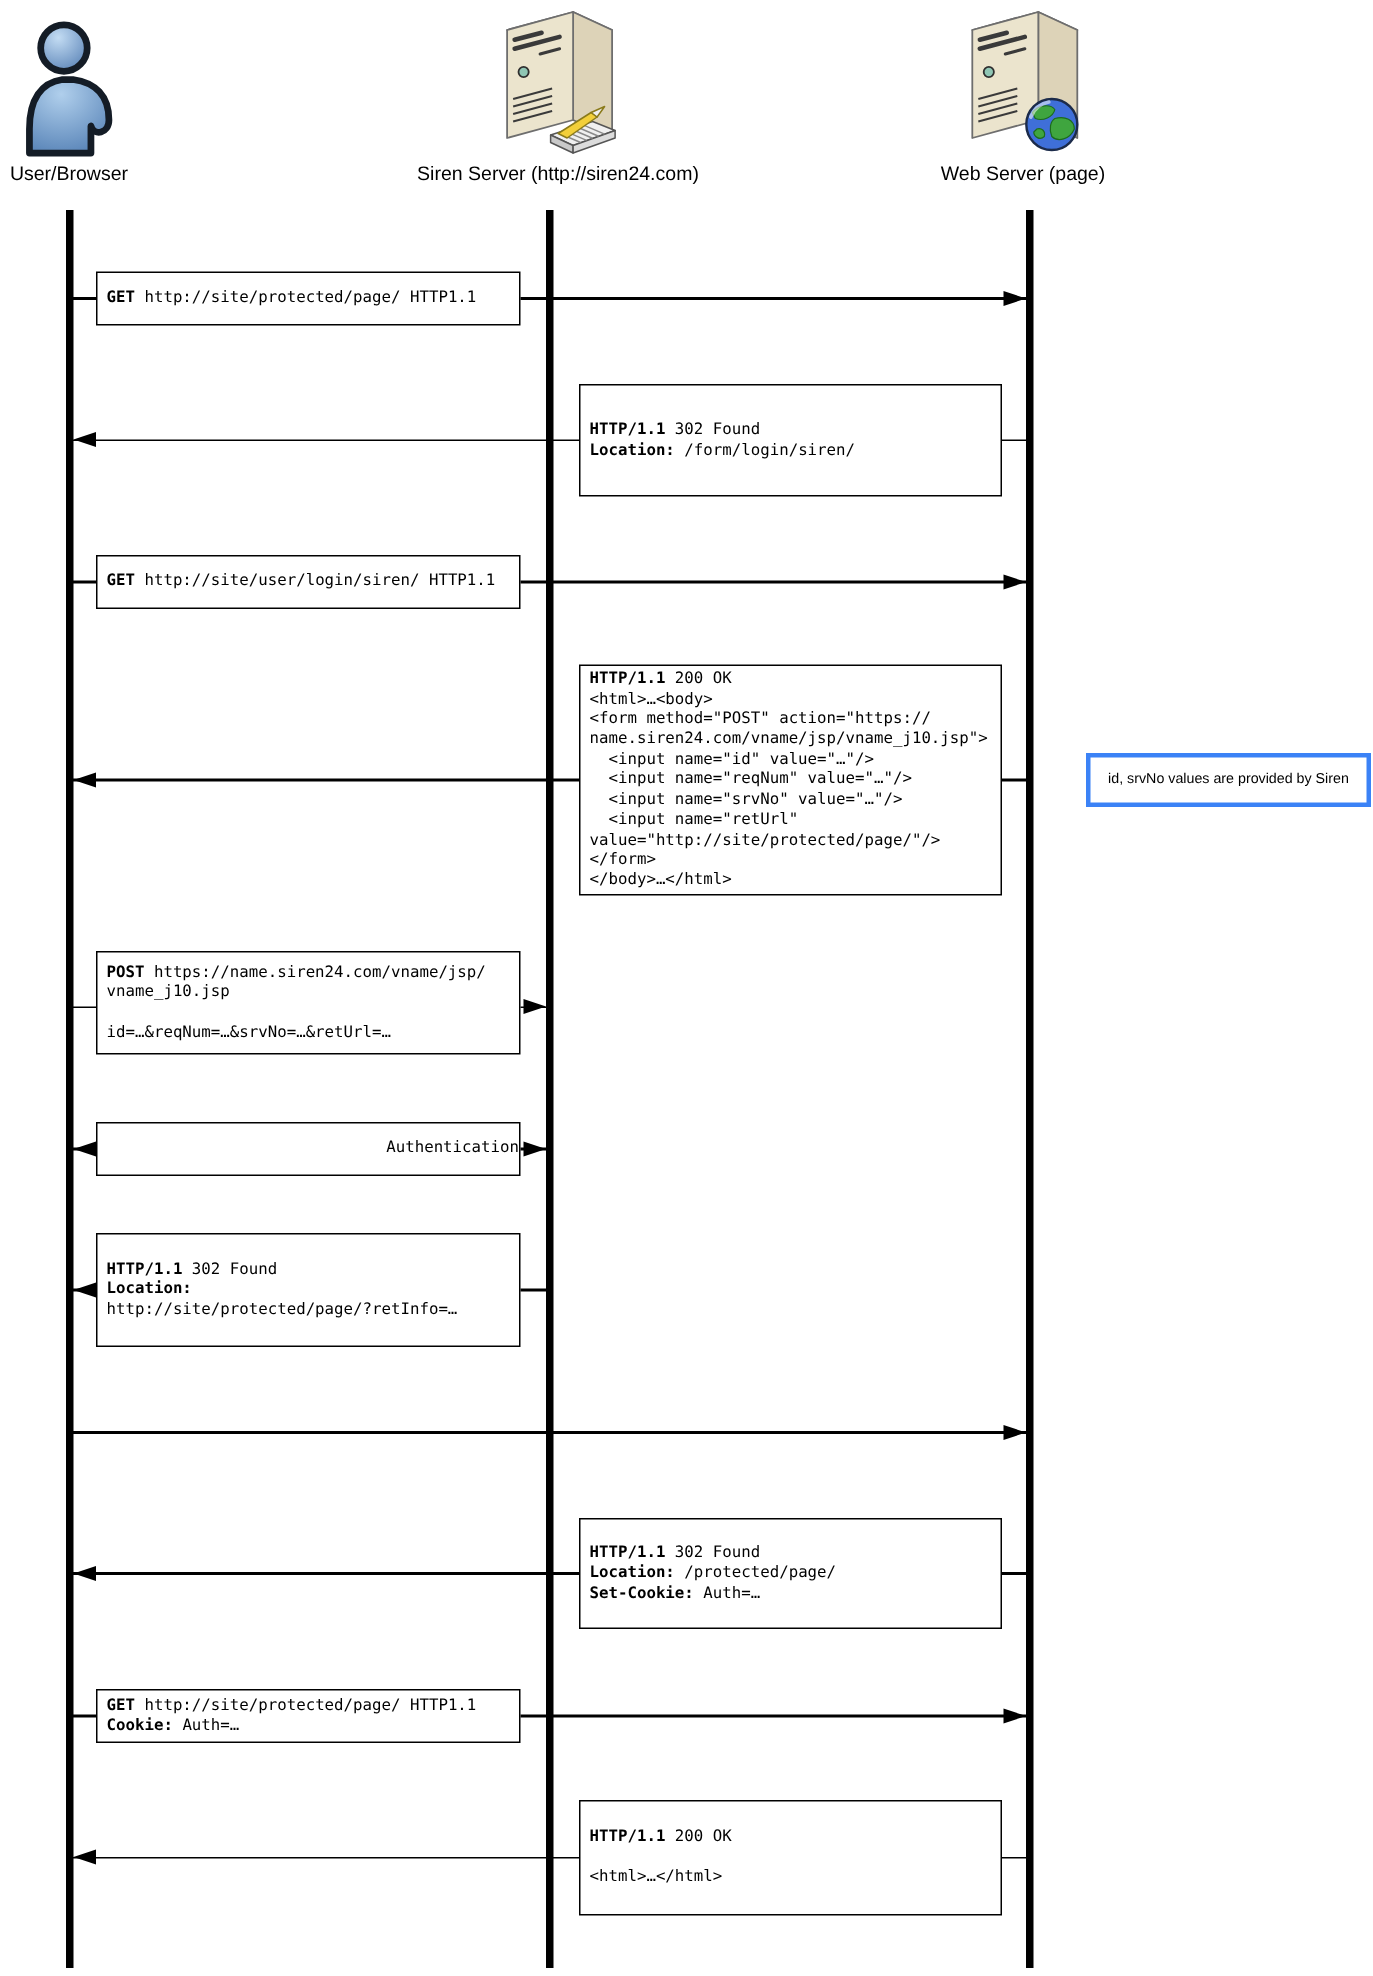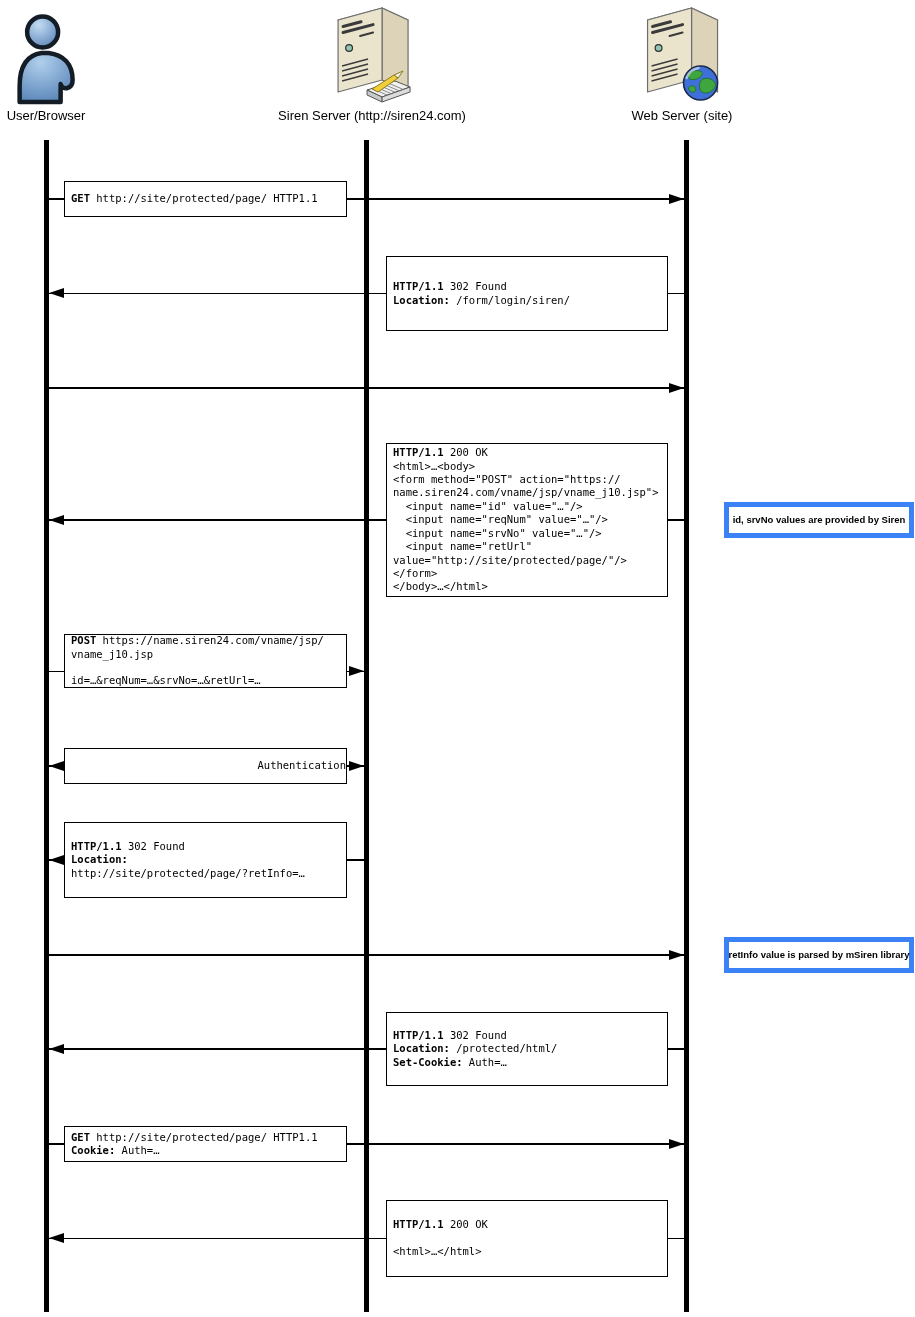--- a/index.html
+++ b/index.html
@@ -22,23 +22,23 @@
   .head-left  { border-right:15px solid #000; }
 
   .msg-box { position:absolute; background:#fff; border:1.3px solid #000; z-index:2;
     display:flex; flex-direction:column; justify-content:center;
     font-family:"DejaVu Sans Mono", monospace; font-size:10.5px; line-height:13.4px;
     padding-left:6px; }
   .msg-box.center { padding-left:0; text-align:center;align-items:flex-end; }
   .msg-ln { white-space:pre; }
   .b { font-weight:bold; }
 
-  .note-box { position:absolute; background:#fff; border:5px solid #3b82f6; z-index:2;
+  .note-box { position:absolute; background:#fff; border:3px solid #3b82f6; z-index:2;
     display:flex; align-items:center; justify-content:center;
-    font-size:9.5px; line-height:12px; white-space:nowrap;font-weight:bold; }
+    font-size:9.5px; line-height:12px; white-space:nowrap; }
 </style>
 </head>
 <body>
 
 <div class="stage" id="stage">
     <div class="actor" style="left: 46px;">
       <div class="actor-icon">
         <svg width="62" height="94" viewBox="0 0 62 94">
   <defs>
     <radialGradient id="pgHead" cx="38%" cy="28%" r="85%">
@@ -120,54 +120,57 @@
   </g>
   <g>
     <circle cx="59" cy="85" r="17" fill="#3f6fd8" stroke="#1c2b4a" stroke-width="1.6"></circle>
     <path d="M46,77 C50,72 58,71 61,75 C60,80 53,83 48,81 Z" fill="#3fa53f" stroke="#1c6b1c" stroke-width="0.8"></path>
     <path d="M61,81 C68,79 74,82 74,88 C71,95 63,97 59,93 C57,88 58,83 61,81 Z" fill="#3fa53f" stroke="#1c6b1c" stroke-width="0.8"></path>
     <path d="M49,88 C52,87 55,89 54,93 C51,96 47,93 47,90 Z" fill="#3fa53f" stroke="#1c6b1c" stroke-width="0.8"></path>
     <path d="M45,80 a16,16 0 0 1 12,-10" fill="none" stroke="rgba(255,255,255,0.55)" stroke-width="2.5" stroke-linecap="round"></path>
   </g>
 </svg>
       </div>
-      <div class="actor-label">Web Server (site)</div>
+      <div class="actor-label">Web Server (page)</div>
     </div>
     <div class="lifeline" style="left: 683.5px; top: 140px; height: 1172px;"></div>
     <div class="msg-line" style="left: 46px; width: 640px; top: 198.3px;"></div>
     <div class="head-right" style="top: 193.5px; left: 668.5px;"></div>
     <div class="msg-box" style="left: 64px; top: 181px; width: 283px; height: 36px;">
       <div class="msg-ln"><span class="b">GET </span><span>http://site/protected/page/ HTTP1.1</span></div>
     </div>
     <div class="msg-line" style="left: 46px; width: 640px; top: 292.8px;"></div>
     <div class="head-left" style="top: 288px; left: 48.5px;"></div>
     <div class="msg-box" style="left: 386px; top: 256px; width: 282px; height: 75px;">
       <div class="msg-ln"><span class="b">HTTP/1.1</span><span> 302 Found</span></div>
       <div class="msg-ln"><span class="b">Location:</span><span> /form/login/siren/</span></div>
     </div>
     <div class="msg-line" style="left: 46px; width: 640px; top: 387.3px;"></div>
     <div class="head-right" style="top: 382.5px; left: 668.5px;"></div>
+    <div class="msg-box" style="left: 64px; top: 370px; width: 283px; height: 36px;">
+      <div class="msg-ln"><span class="b">GET </span><span>http://site/user/login/siren/ HTTP1.1</span></div>
+    </div>
     <div class="msg-line" style="left: 46px; width: 640px; top: 519.3px;"></div>
     <div class="head-left" style="top: 514.5px; left: 48.5px;"></div>
     <div class="msg-box" style="left: 386px; top: 443px; width: 282px; height: 154px;">
       <div class="msg-ln"><span class="b">HTTP/1.1</span><span> 200 OK</span></div>
       <div class="msg-ln"><span>&lt;html&gt;…&lt;body&gt;</span></div>
       <div class="msg-ln"><span>&lt;form method="POST" action="https://</span></div>
       <div class="msg-ln"><span>name.siren24.com/vname/jsp/vname_j10.jsp"&gt;</span></div>
       <div class="msg-ln"><span>  &lt;input name="id" value="…"/&gt;</span></div>
       <div class="msg-ln"><span>  &lt;input name="reqNum" value="…"/&gt;</span></div>
       <div class="msg-ln"><span>  &lt;input name="srvNo" value="…"/&gt;</span></div>
       <div class="msg-ln"><span>  &lt;input name="retUrl"</span></div>
       <div class="msg-ln"><span>value="http://site/protected/page/"/&gt;</span></div>
       <div class="msg-ln"><span>&lt;/form&gt;</span></div>
       <div class="msg-ln"><span>&lt;/body&gt;…&lt;/html&gt;</span></div>
     </div>
     <div class="msg-line" style="left: 46px; width: 320px; top: 670.8px;"></div>
     <div class="head-right" style="top: 666px; left: 348.5px;"></div>
-    <div class="msg-box" style="left: 64px; top: 634px; width: 283px; height: 54px;">
+    <div class="msg-box" style="left: 64px; top: 634px; width: 283px; height: 69px;">
       <div class="msg-ln"><span class="b">POST </span><span>https://name.siren24.com/vname/jsp/</span></div>
       <div class="msg-ln"><span>vname_j10.jsp</span></div>
       <div class="msg-ln">&nbsp;</div>
       <div class="msg-ln"><span>id=…&amp;reqNum=…&amp;srvNo=…&amp;retUrl=…</span></div>
     </div>
     <div class="msg-line" style="left: 46px; width: 320px; top: 765.3px;"></div>
     <div class="head-left" style="top: 760.5px; left: 48.5px;"></div>
     <div class="head-right" style="top: 760.5px; left: 348.5px;"></div>
     <div class="msg-box center" style="left: 64px; top: 748px; width: 283px; height: 36px;">
       <div class="msg-ln"><span>Authentication</span></div>
@@ -178,31 +181,30 @@
       <div class="msg-ln"><span class="b">HTTP/1.1</span><span> 302 Found</span></div>
       <div class="msg-ln"><span class="b">Location:</span></div>
       <div class="msg-ln"><span>http://site/protected/page/?retInfo=…</span></div>
     </div>
     <div class="msg-line" style="left: 46px; width: 640px; top: 954.3px;"></div>
     <div class="head-right" style="top: 949.5px; left: 668.5px;"></div>
     <div class="msg-line" style="left: 46px; width: 640px; top: 1048.3px;"></div>
     <div class="head-left" style="top: 1043.5px; left: 48.5px;"></div>
     <div class="msg-box" style="left: 386px; top: 1012px; width: 282px; height: 74px;">
       <div class="msg-ln"><span class="b">HTTP/1.1</span><span> 302 Found</span></div>
-      <div class="msg-ln"><span class="b">Location:</span><span> /protected/html/</span></div>
+      <div class="msg-ln"><span class="b">Location:</span><span> /protected/page/</span></div>
       <div class="msg-ln"><span class="b">Set-Cookie:</span><span> Auth=…</span></div>
     </div>
     <div class="msg-line" style="left: 46px; width: 640px; top: 1143.3px;"></div>
     <div class="head-right" style="top: 1138.5px; left: 668.5px;"></div>
     <div class="msg-box" style="left: 64px; top: 1126px; width: 283px; height: 36px;">
       <div class="msg-ln"><span class="b">GET </span><span>http://site/protected/page/ HTTP1.1</span></div>
       <div class="msg-ln"><span class="b">Cookie:</span><span> Auth=…</span></div>
     </div>
     <div class="msg-line" style="left: 46px; width: 640px; top: 1237.8px;"></div>
     <div class="head-left" style="top: 1233px; left: 48.5px;"></div>
     <div class="msg-box" style="left: 386px; top: 1200px; width: 282px; height: 77px;">
       <div class="msg-ln"><span class="b">HTTP/1.1</span><span> 200 OK</span></div>
       <div class="msg-ln">&nbsp;</div>
       <div class="msg-ln"><span>&lt;html&gt;…&lt;/html&gt;</span></div>
     </div>
     <div class="note-box" style="left: 724px; top: 502px; width: 190px; height: 36px;">id, srvNo values are provided by Siren</div>
-    <div class="note-box" style="left: 724px; top: 937px; width: 190px; height: 36px;">retInfo value is parsed by mSiren library</div>
   </div>
 
 </body></html>

